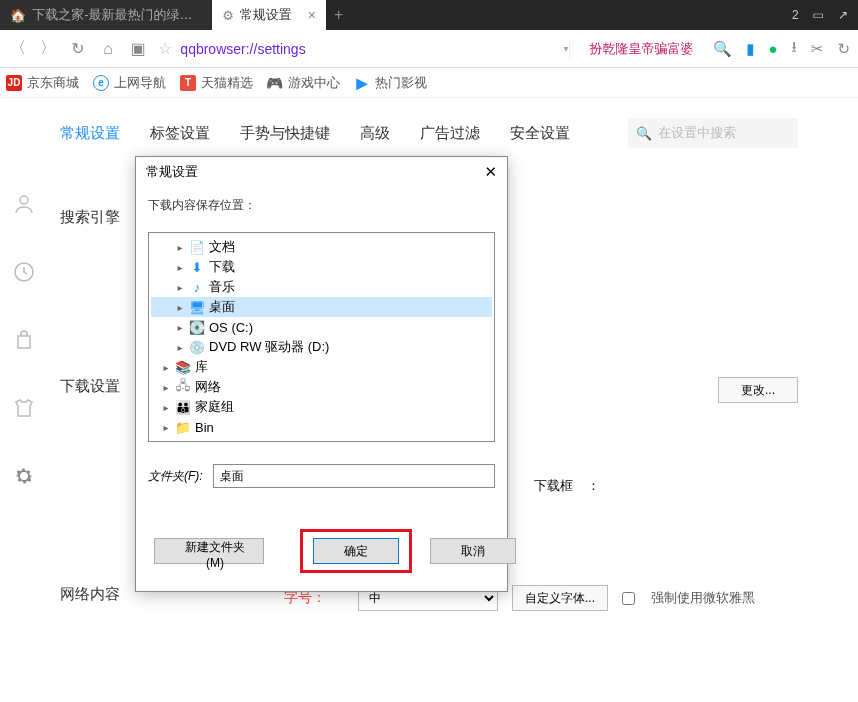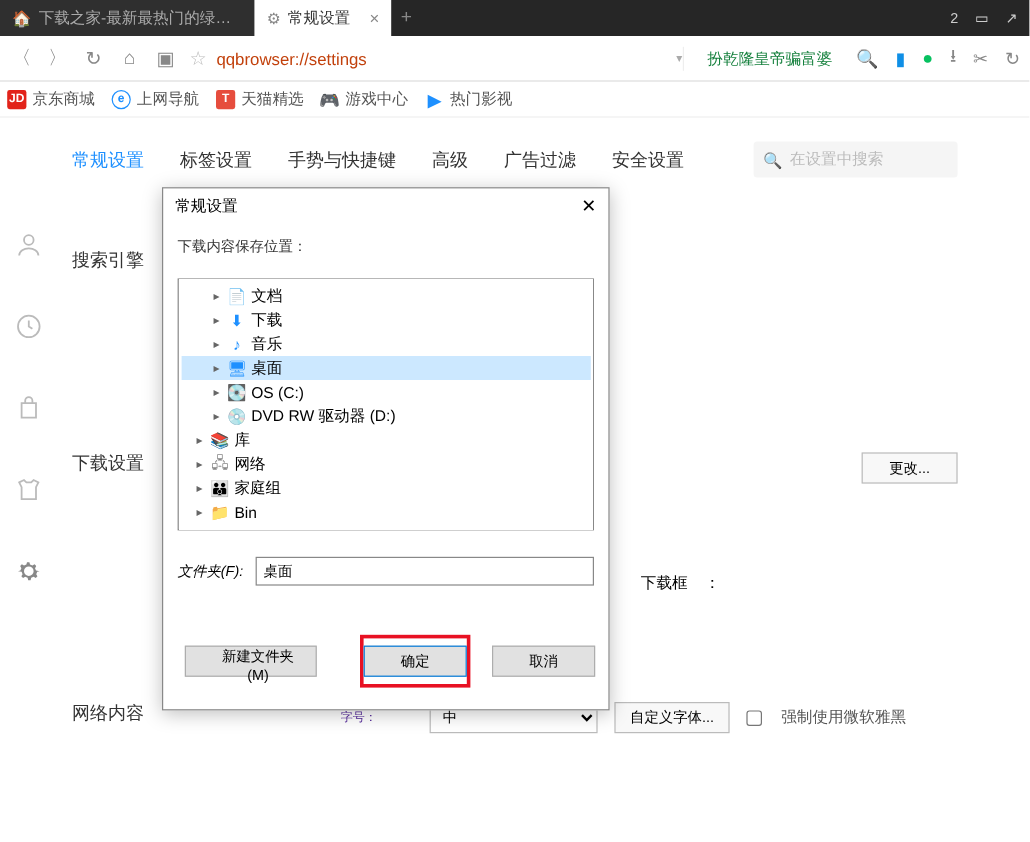--- a/index.html
+++ b/index.html
@@ -13,23 +13,23 @@
 .tab-close{margin-left:10px;color:#888;font-size:14px;cursor:pointer;}
 .new-tab{color:#888;padding:0 8px;font-size:16px;}
 .title-actions{margin-left:auto;display:flex;gap:14px;padding-right:10px;color:#ccc;align-items:center;}
 .title-actions span{font-size:12px;}
 
 
 .toolbar{height:38px;border-bottom:1px solid #ddd;display:flex;align-items:center;padding:0 8px;gap:10px;}
 .tool-ico{width:20px;height:20px;display:flex;align-items:center;justify-content:center;color:#888;font-size:16px;}
 .addr-wrap{flex:1;display:flex;align-items:center;gap:8px;border-right:1px solid #eee;}
 .addr-wrap .star{color:#bbb;font-size:16px;}
-.addr-wrap .url{color:#c2410c;font-size:14px;}
+.addr-wrap .url{color:#6d28d9;font-size:14px;}
 .dd{font-size:10px;color:#aaa;}
-.search-sugg{color:#15803d;font-size:13px;padding:0 10px;}
+.search-sugg{color:#be185d;font-size:13px;padding:0 10px;}
 .toolbar-right{display:flex;gap:14px;align-items:center;}
 .toolbar-right .ico{font-size:15px;}
 .ico-blue{color:#0f8fe6;}
 .ico-green{color:#07c160;}
 .ico-gray{color:#888;}
 
 
 .bookmarks{height:30px;border-bottom:1px solid #eee;display:flex;align-items:center;padding:0 6px;gap:14px;}
 .bm{display:flex;align-items:center;gap:5px;color:#555;font-size:12px;}
 .bm-ico{width:16px;height:16px;display:flex;align-items:center;justify-content:center;border-radius:2px;font-size:10px;font-weight:bold;}
@@ -48,21 +48,21 @@
 
 
 .left-rail{position:absolute;left:10px;top:190px;display:flex;flex-direction:column;gap:40px;}
 .left-rail .r{width:28px;height:28px;color:#bbb;display:flex;align-items:center;justify-content:center;}
 
 
 .section{display:flex;margin-bottom:50px;}
 .sec-title{width:100px;color:#333;font-size:15px;}
 .sec-body{flex:1;display:flex;flex-direction:column;gap:14px;}
 .row{display:flex;align-items:center;gap:14px;}
-.label{color:#4c1d95;font-size:10px;width:60px;}
+.label{color:#ef4444;font-size:14px;width:60px;}
 select.ctrl,.ctrl{height:26px;border:1px solid #bbb;background:#fff;padding:0 6px;font-size:12px;}
 select.ctrl{width:140px;}
 .btn{height:26px;padding:0 12px;border:1px solid #bbb;background:#f8f8f8;font-size:12px;cursor:pointer;}
 .chk{display:flex;align-items:center;gap:16px;color:#555;font-size:13px;}
 
 
 .dialog{position:absolute;left:135px;top:156px;width:373px;height:436px;background:#fff;border:1px solid #888;box-shadow:0 3px 15px rgba(0,0,0,.25);display:flex;flex-direction:column;}
 .dlg-title{height:30px;display:flex;align-items:center;justify-content:space-between;padding:0 10px;font-size:13px;}
 .dlg-close{font-size:15px;cursor:pointer;}
 .dlg-body{padding:10px 12px;flex:1;display:flex;flex-direction:column;}
@@ -72,21 +72,21 @@
 .tree-row .caret{width:10px;text-align:center;color:#666;font-size:10px;}
 .tree-row .fico{width:16px;text-align:center;}
 .tree-row.sel{background:#cce8ff;}
 .lvl2{padding-left:24px;}
 .lvl1{padding-left:10px;}
 .folder-row{display:flex;align-items:center;margin-top:22px;gap:10px;}
 .folder-row input{flex:1;height:24px;border:1px solid #888;padding:0 6px;font-size:12px;}
 .dlg-btns{display:flex;justify-content:flex-start;gap:18px;padding:2px 18px 18px;align-items:center;}
 .dlg-btn{height:26px;border:1px solid #adadad;background:#e1e1e1;padding:0 16px;font-size:12px;cursor:pointer;min-width:86px;}
 .dlg-btn.primary{border:1px solid #0078d7;}
-.highlight-box{border:3px solid #e81123;padding:6px 0;display:inline-flex;}
+.highlight-box{border:3px solid #e81123;padding:6px 10px;display:inline-flex;}
 .spacer{flex:1;}
 
 </style>
 </head>
 <body>
 
 <div class="title-bar">
   <div class="tab inactive">
     <span>🏠</span>
     <span style="white-space:nowrap;overflow:hidden;text-overflow:ellipsis;max-width:170px;">下载之家-最新最热门的绿色软件下载</span>

